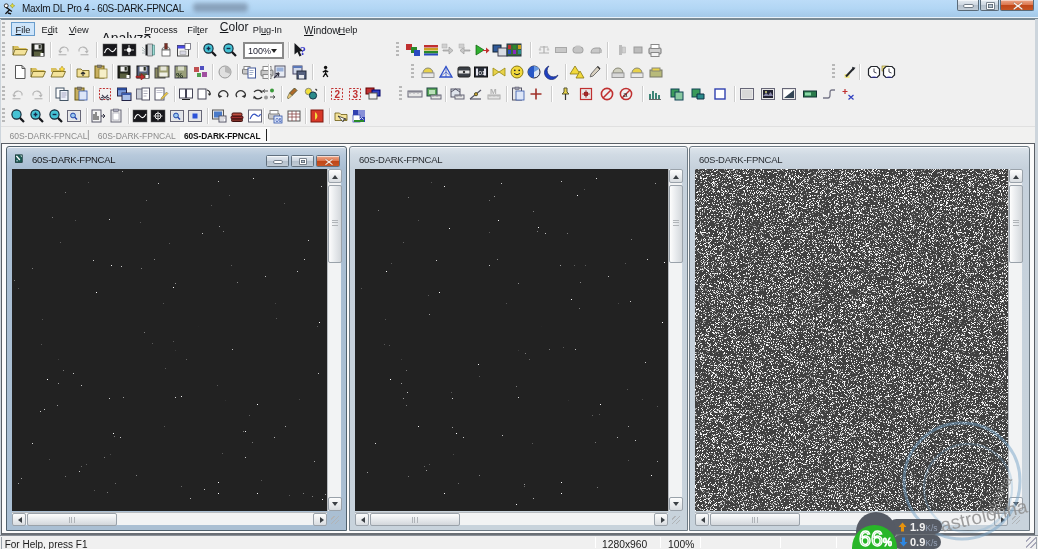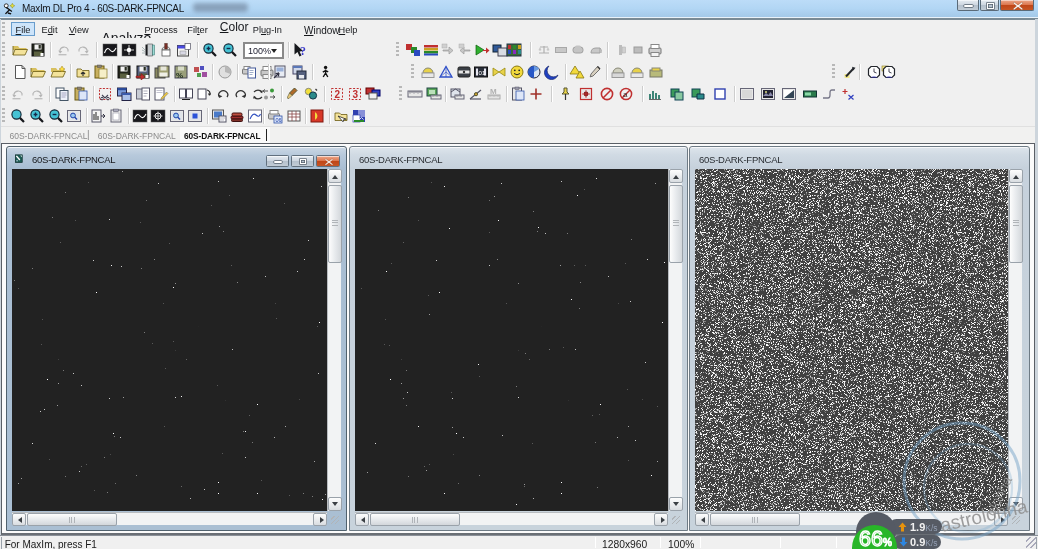--- a/index.html
+++ b/index.html
@@ -794,21 +794,21 @@
       <div style="margin:3px auto 0;width:7px;height:6px;background:repeating-linear-gradient(90deg,#b0b4b8 0 1px,transparent 1px 2.5px)"></div>
     </div>
     <div style="position:absolute;right:0;top:0;width:14px;height:13px;background:linear-gradient(180deg,#fdfdfd,#d9dde1);border:1px solid #9aa2aa;border-radius:2px">
       <div style="width:0;height:0;border:3.5px solid transparent;border-left:4.5px solid #3a3f44;margin:2.5px 0 0 6px"></div>
     </div>
   </div>
 <div class="abs" style="left:331px;top:516px;width:8px;height:8px;background:repeating-linear-gradient(135deg,transparent 0 2px,#b0b4b8 2px 3px)"></div>
 <div class="abs" style="left:672px;top:516px;width:8px;height:8px;background:repeating-linear-gradient(135deg,transparent 0 2px,#b0b4b8 2px 3px)"></div>
 <div class="abs" style="left:1012px;top:516px;width:8px;height:8px;background:repeating-linear-gradient(135deg,transparent 0 2px,#b0b4b8 2px 3px)"></div>
 <div class="abs" style="left:0;top:535px;width:1038px;height:14px;background:#f0f0f0;border-top:1px solid #8a9098"></div>
-<div class="abs" style="left:4.7px;top:539px;font-size:10px;color:#1a1a1a">For MaxIm, press F1</div>
+<div class="abs" style="left:4.7px;top:539px;font-size:10px;color:#1a1a1a">For Help, press F1</div>
 <div class="abs" style="left:602px;top:539px;font-size:10.3px;color:#1a1a1a">1280x960</div>
 <div class="abs" style="left:668px;top:539px;font-size:10.3px;color:#1a1a1a">100%</div>
 <div class="abs" style="left:595px;top:537px;width:1px;height:11px;background:#c8c8c8;border-right:1px solid #fff"></div>
 <div class="abs" style="left:660px;top:537px;width:1px;height:11px;background:#c8c8c8;border-right:1px solid #fff"></div>
 <div class="abs" style="left:700px;top:537px;width:1px;height:11px;background:#c8c8c8;border-right:1px solid #fff"></div>
 <div class="abs" style="left:780px;top:537px;width:1px;height:11px;background:#c8c8c8;border-right:1px solid #fff"></div>
 <div class="abs" style="left:836px;top:537px;width:1px;height:11px;background:#c8c8c8;border-right:1px solid #fff"></div>
 <div class="abs" style="left:1026px;top:537px;width:11px;height:11px;background:repeating-linear-gradient(135deg,transparent 0 2.5px,#aab 2.5px 4px)"></div>
 <div class="abs" style="left:1px;top:537px;width:1px;height:12px;background:#9aa2aa"></div>
 <div class="abs" style="left:1036px;top:537px;width:1px;height:12px;background:#9aa2aa"></div>

